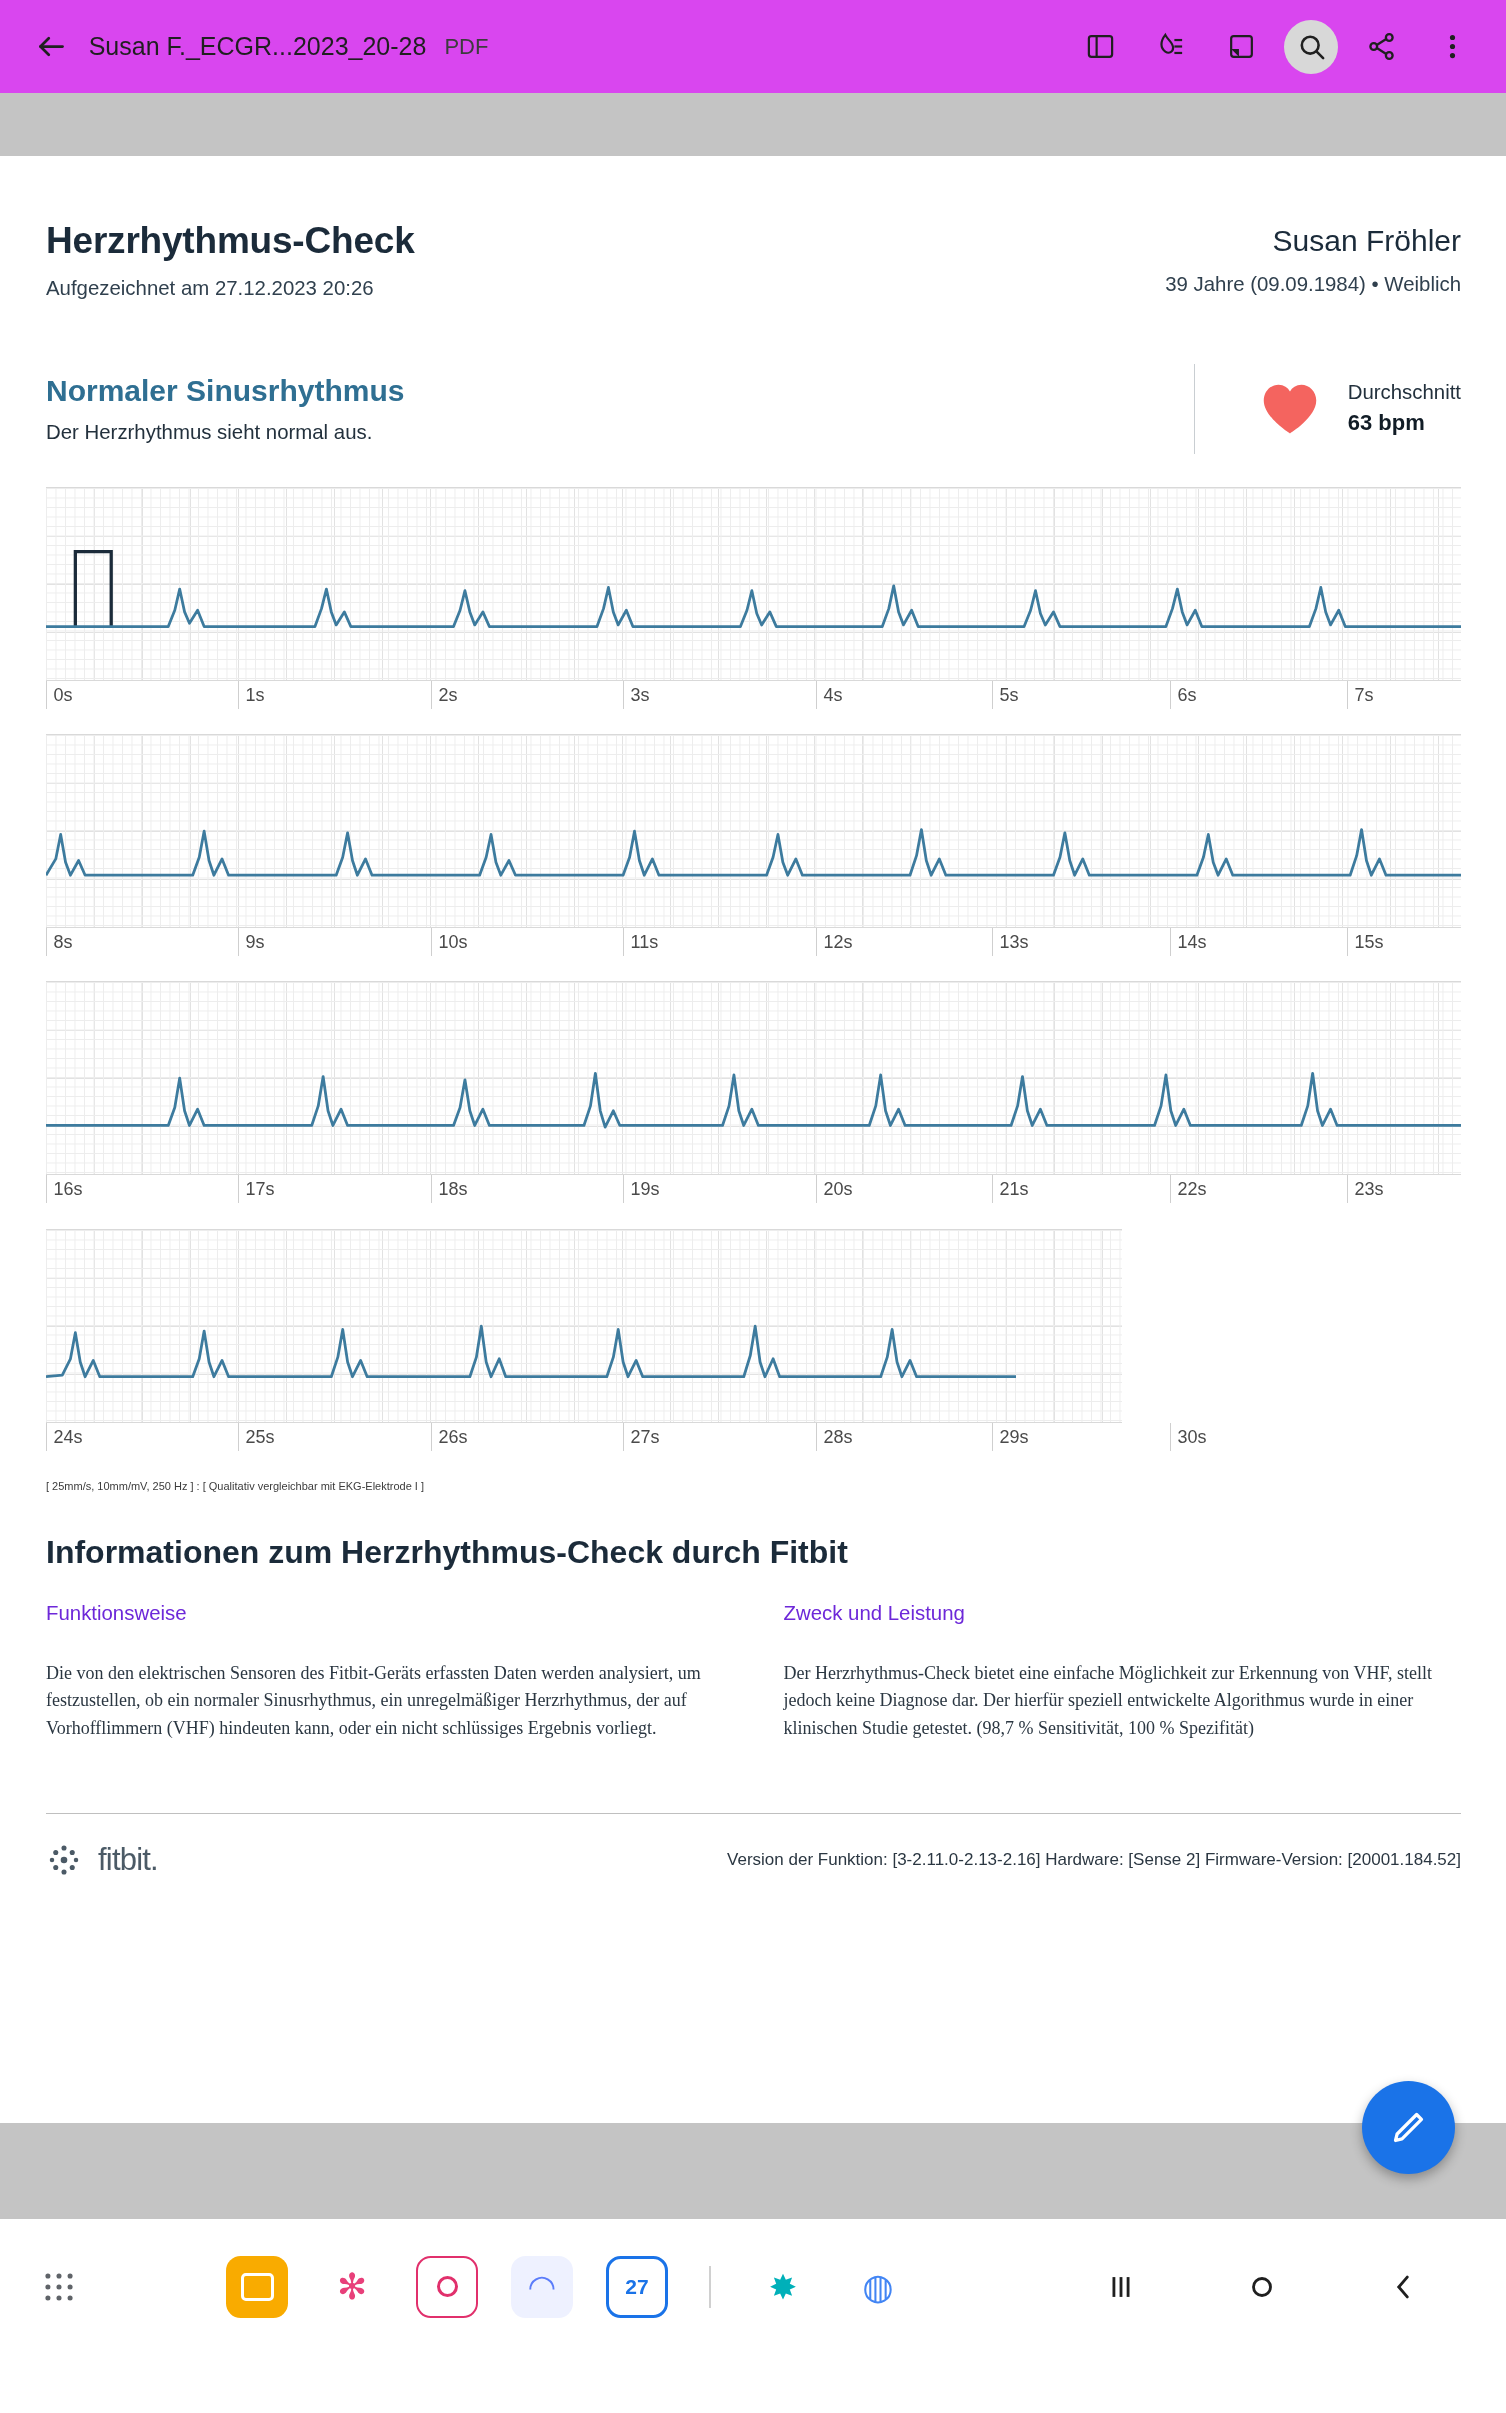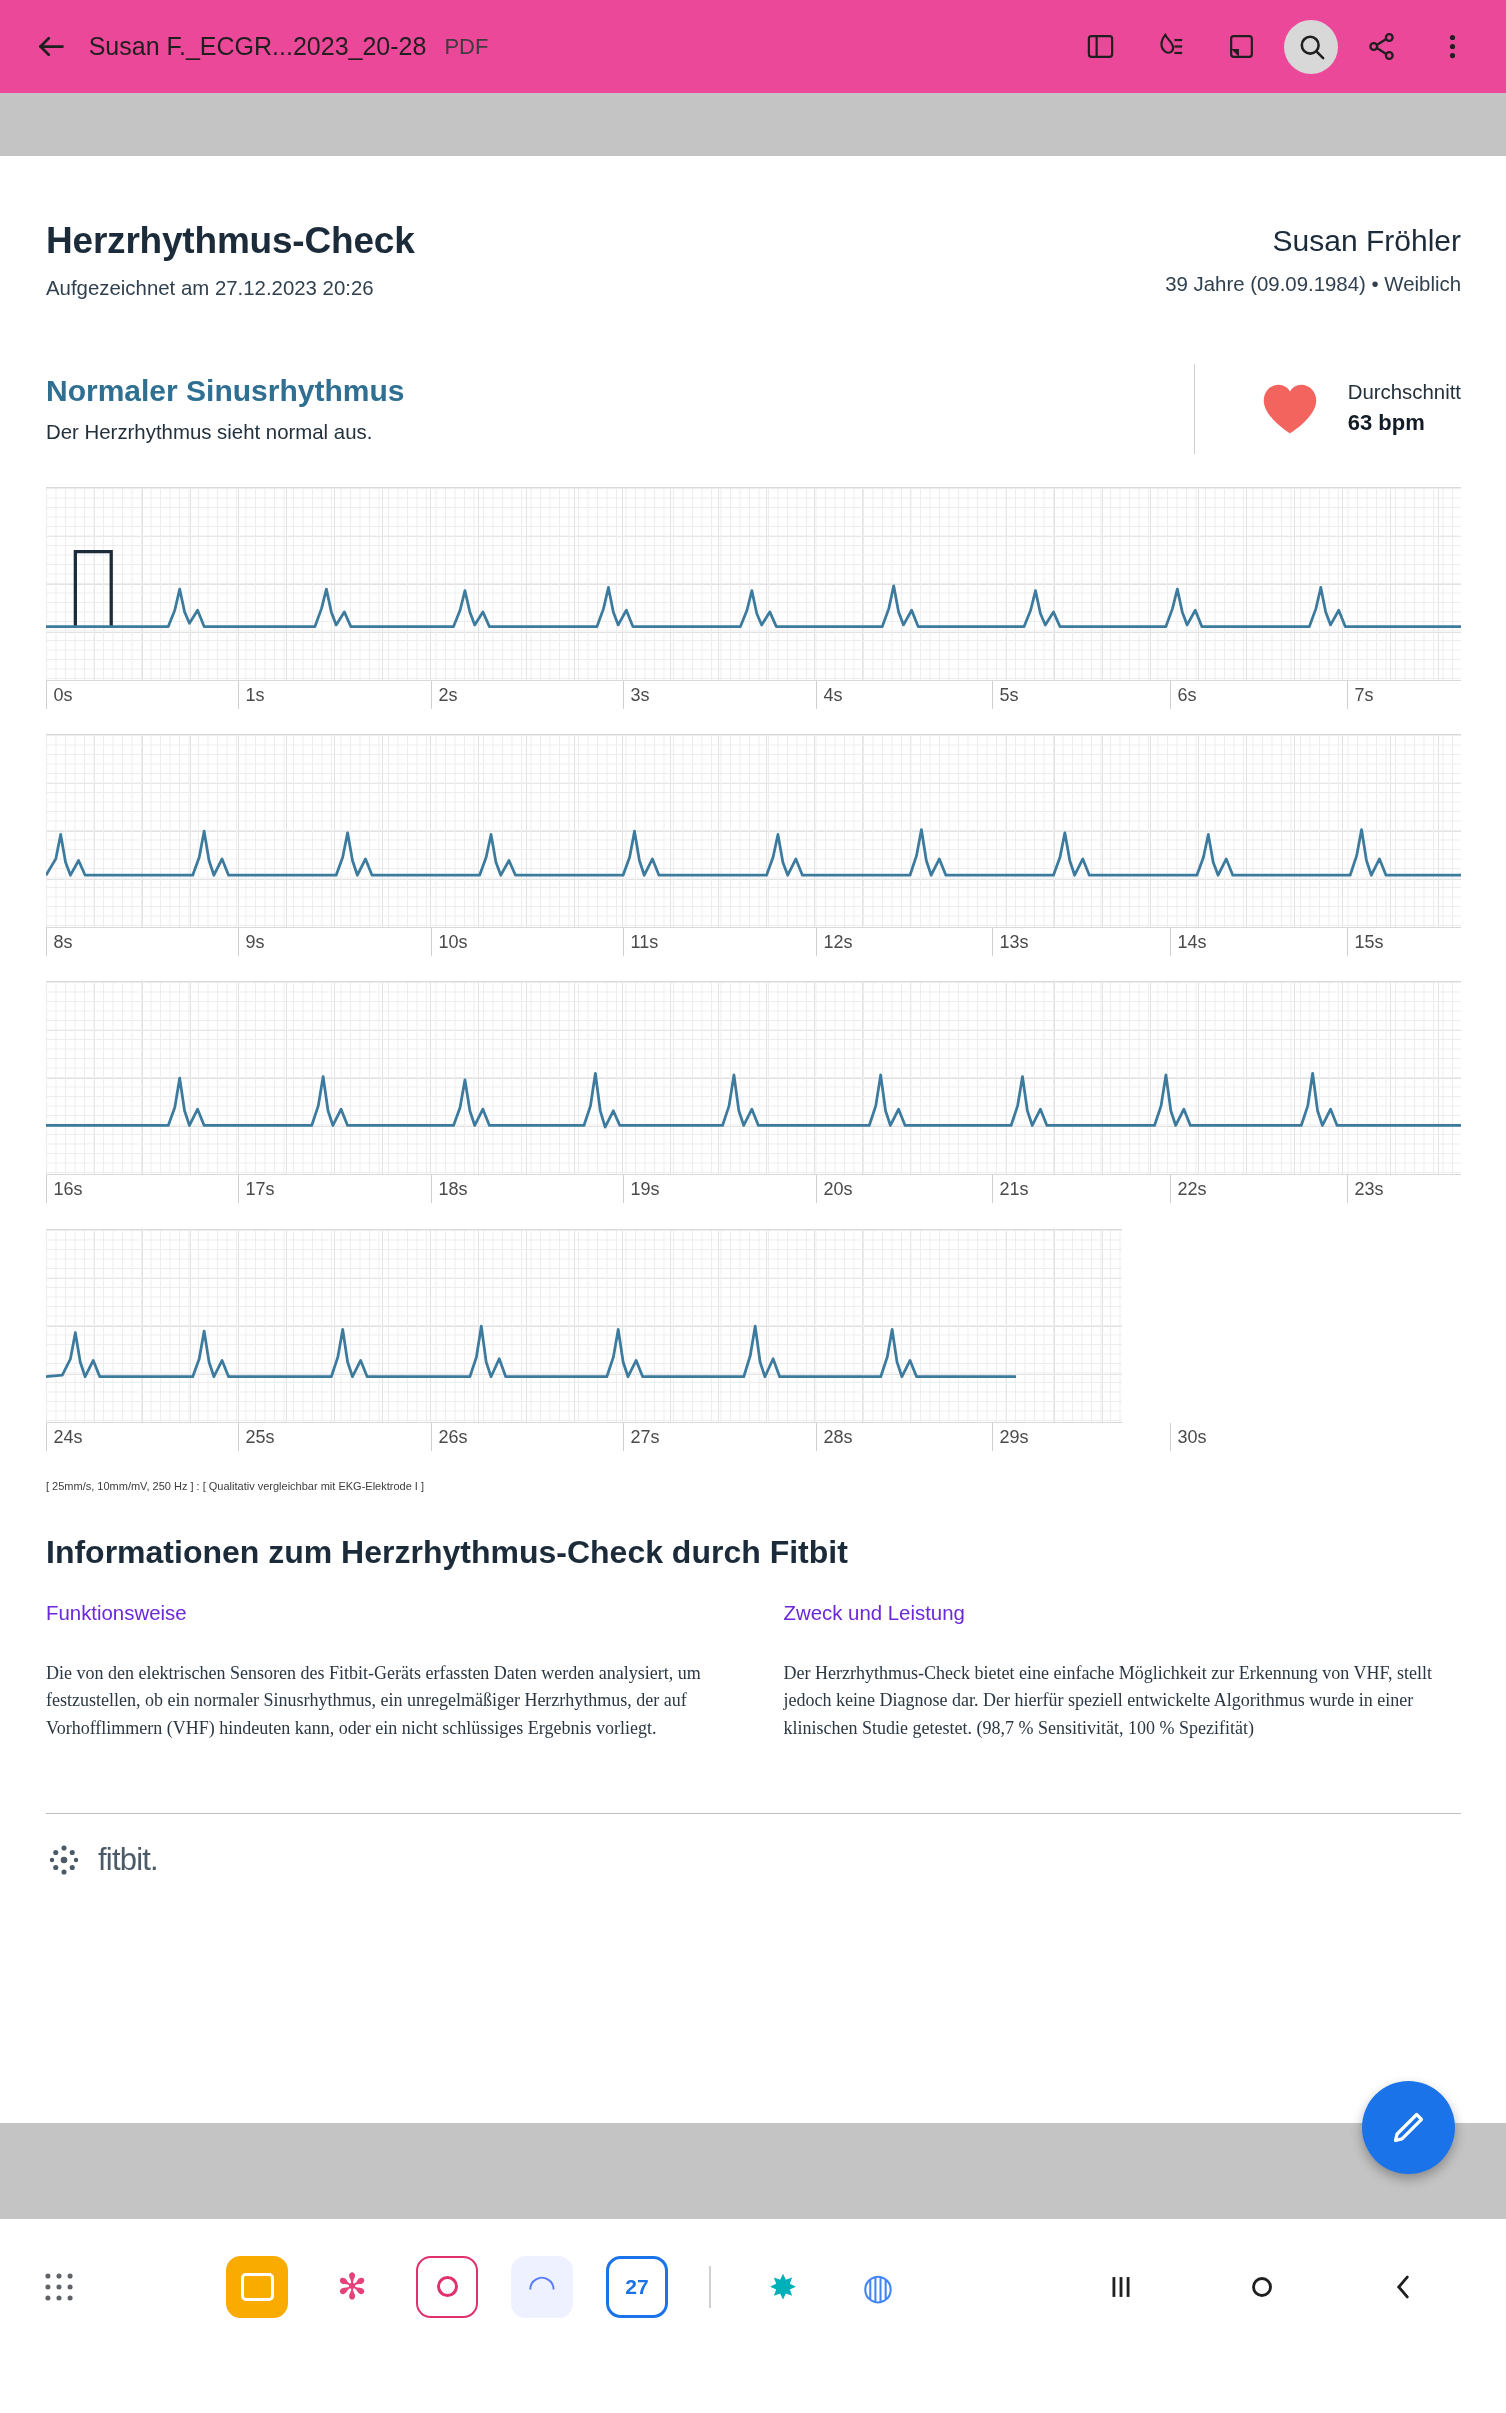--- a/index.html
+++ b/index.html
@@ -11,21 +11,21 @@
     font-family: "Liberation Sans", sans-serif;
     overflow: hidden;
   }
 
   
   .appbar {
     height: 93px;
     display: flex;
     align-items: center;
     padding: 0 28px;
-    background: #ec4899;
+    background: #d946ef;
   }
   .appbar .back {
     width: 46px; height: 46px;
     display: flex; align-items: center; justify-content: center;
     margin-right: 14.7px;
     cursor: pointer;
   }
   .appbar .doc-title {
     font-size: 25px;
     color: #1f1f1f;
@@ -498,20 +498,21 @@
             <circle cx="17.5" cy="7" r="1.7"></circle>
           <circle cx="6.5" cy="17" r="1.7"></circle>
             <circle cx="17.5" cy="17" r="1.7"></circle>
           <circle cx="12" cy="12" r="2.2"></circle>
           <circle cx="4" cy="12" r="1.5"></circle>
             <circle cx="20" cy="12" r="1.5"></circle>
         </g>
       </svg>
       <div class="brand-name">fitbit.</div>
     </div>
+    <div class="footer-version">Version der Funktion: [3-2.11.0-2.13-2.16] Hardware: [Sense 2] Firmware-Version: [20001.184.52]</div>
   </div>
 
   <div class="fab">
     <svg width="39" height="39" viewBox="0 0 24 24" fill="none" stroke="#ffffff" stroke-width="2" stroke-linecap="round" stroke-linejoin="round">
       <path d="M4 20 L8 19 L20 7 L17 4 L5 16 Z"></path>
     </svg>
   </div>
 </div>
 
 <div class="grey-band grey-bottom"></div>

